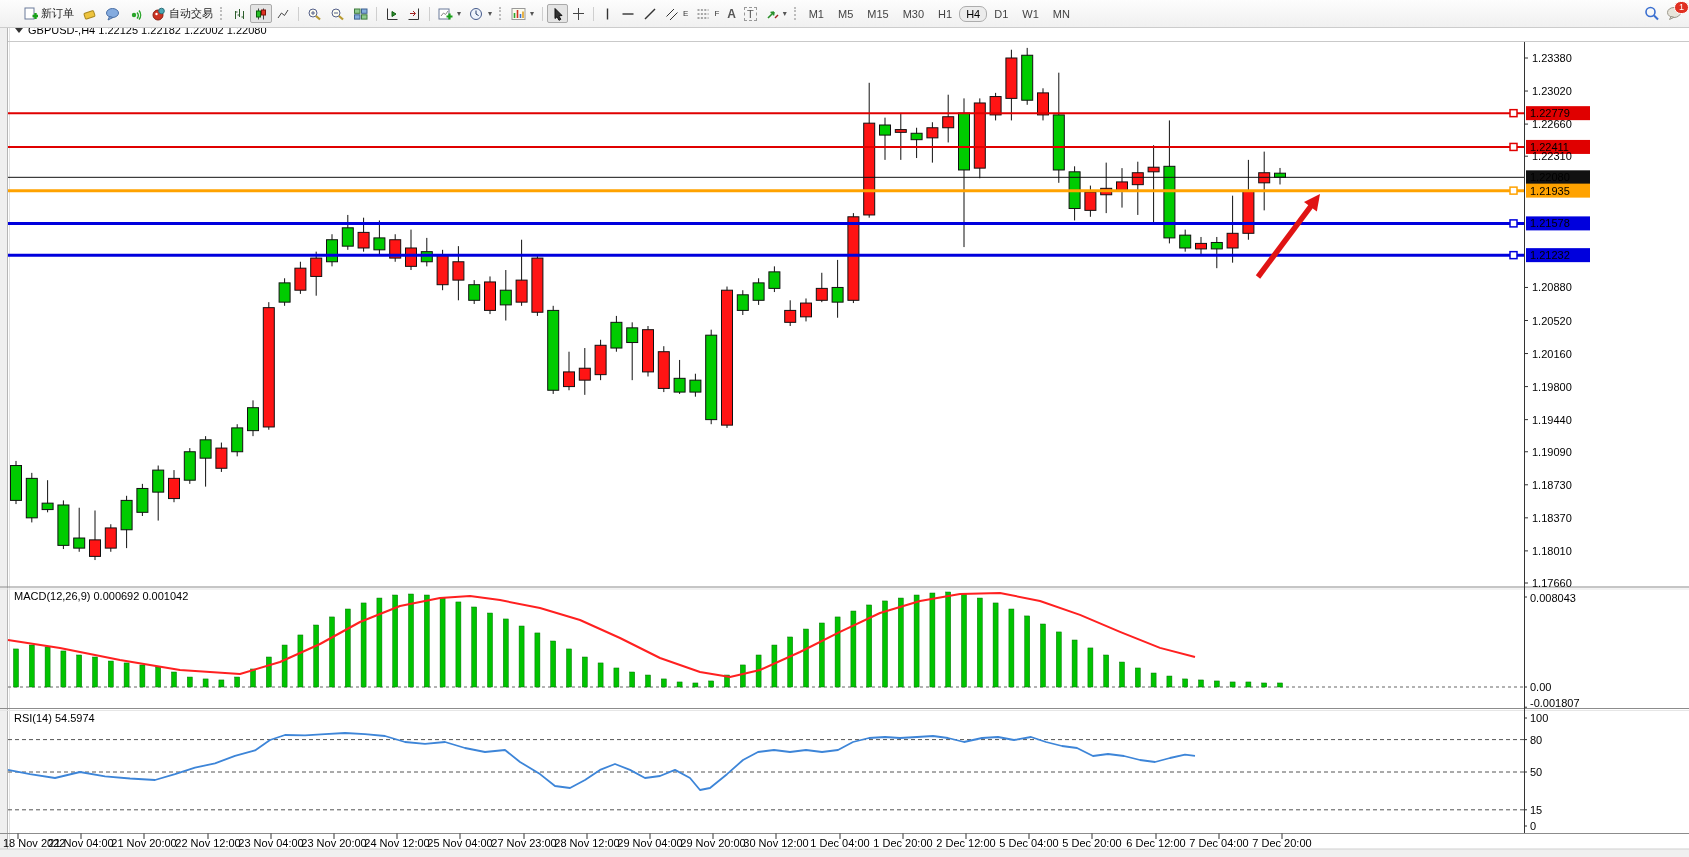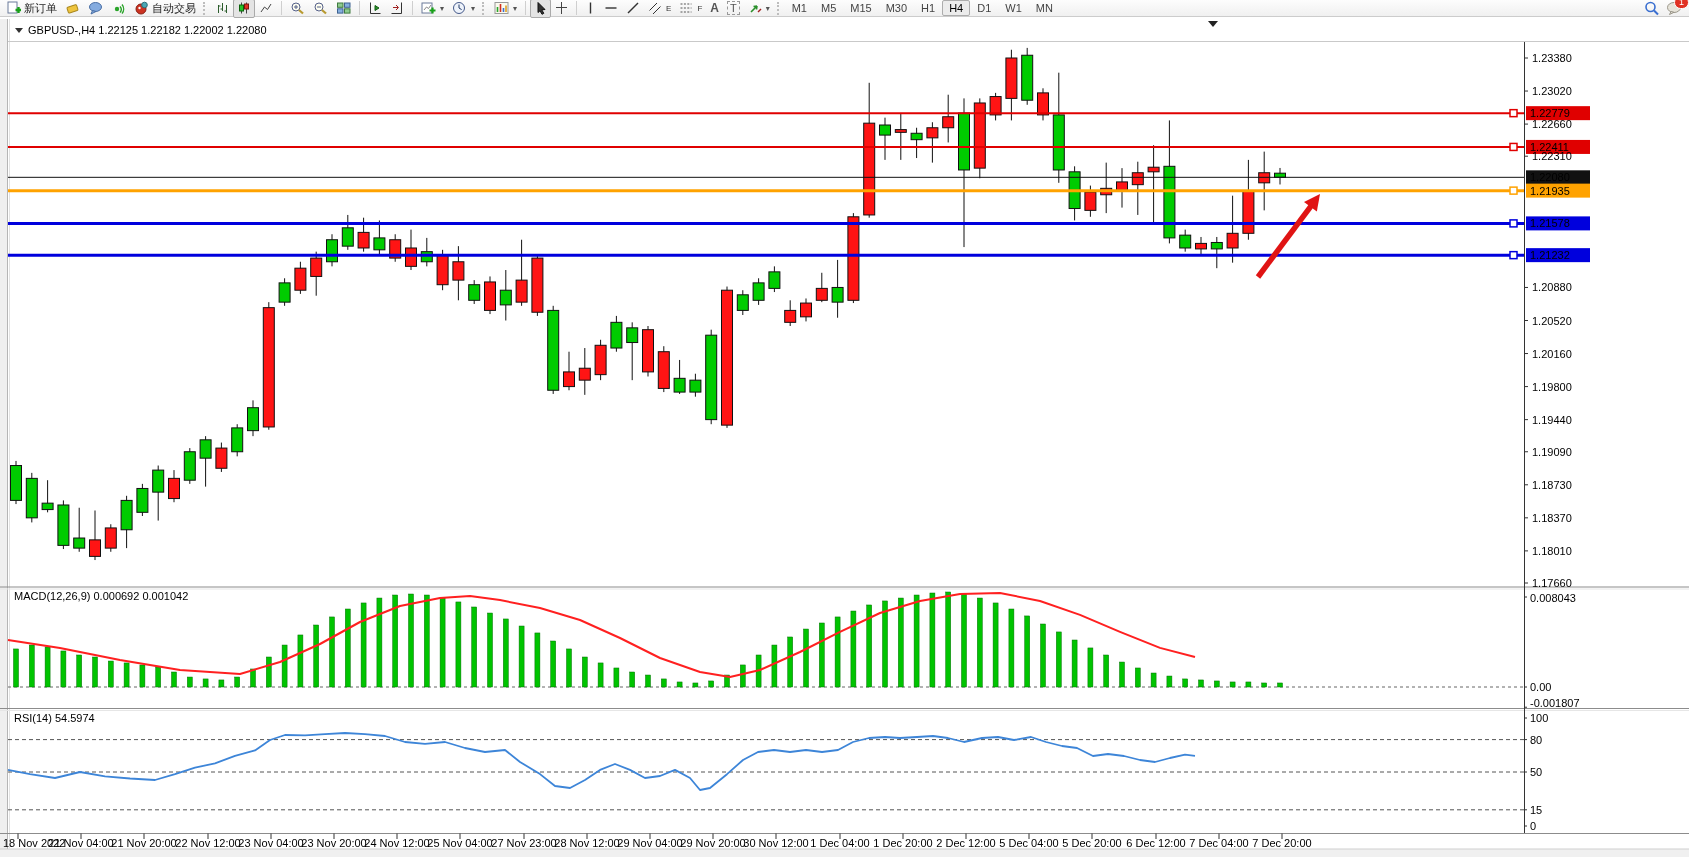--- a/index.html
+++ b/index.html
@@ -1,29 +1,29 @@
 <!DOCTYPE html>
 <html><head>
 <meta charset="utf-8">
 <style>
   html,body{margin:0;padding:0;background:#e8e8e8;}
   .stage{position:relative;width:1689px;height:857px;background:#ffffff;overflow:hidden;
          font-family:"Liberation Sans",sans-serif;font-size:11px;color:#222;}
   
-  .toolbar{position:absolute;top:0;left:0;width:1689px;height:17px;
+  .toolbar{position:absolute;top:0;left:0;width:1689px;height:28px;
            background:linear-gradient(#fdfdfd,#f0f0f0);border-bottom:1px solid #cccccc;
-           display:flex;align-items:center;padding-left:3px;box-sizing:border-box;z-index:5;}
+           display:flex;align-items:center;padding-left:20px;box-sizing:border-box;z-index:5;}
   .tbtn{height:17px;display:flex;align-items:center;gap:3px;padding:0 3px;
         border:1px solid transparent;border-radius:2px;white-space:nowrap;cursor:default;}
   .tbtn.pressed{background:#e4e4e4;border-color:#aaaaaa;}
   .tsep{width:1px;height:14px;background:#cfcfcf;margin:0 4px;}
   .thandle{width:3px;height:13px;border-left:2px dotted #bdbdbd;margin:0 3px;}
   .caret{font-size:8px;color:#555;margin-left:1px;}
   .tf-btn{padding:1px 6px;color:#444;border:1px solid transparent;border-radius:2px;}
-  .tf-btn.pressed{background:#ececec;border-color:#adadad;color:#000;}
+  .tf-btn.pressed{background:#ececec;border-color:#adadad;color:#000;border-radius:7px;}
   .t-right{margin-left:auto;display:flex;align-items:center;margin-right:6px;gap:6px;}
   .badge{position:absolute;top:-4px;right:-6px;background:#e03022;color:#fff;
          border-radius:7px;font-size:9px;padding:0 4px;line-height:11px;border:1px solid #fff;}
   .chatwrap{position:relative;}
   svg text{font-family:"Liberation Sans",sans-serif;font-size:11px;fill:#000;}
 </style>
 </head>
 <body>
 
 <div class="stage">

